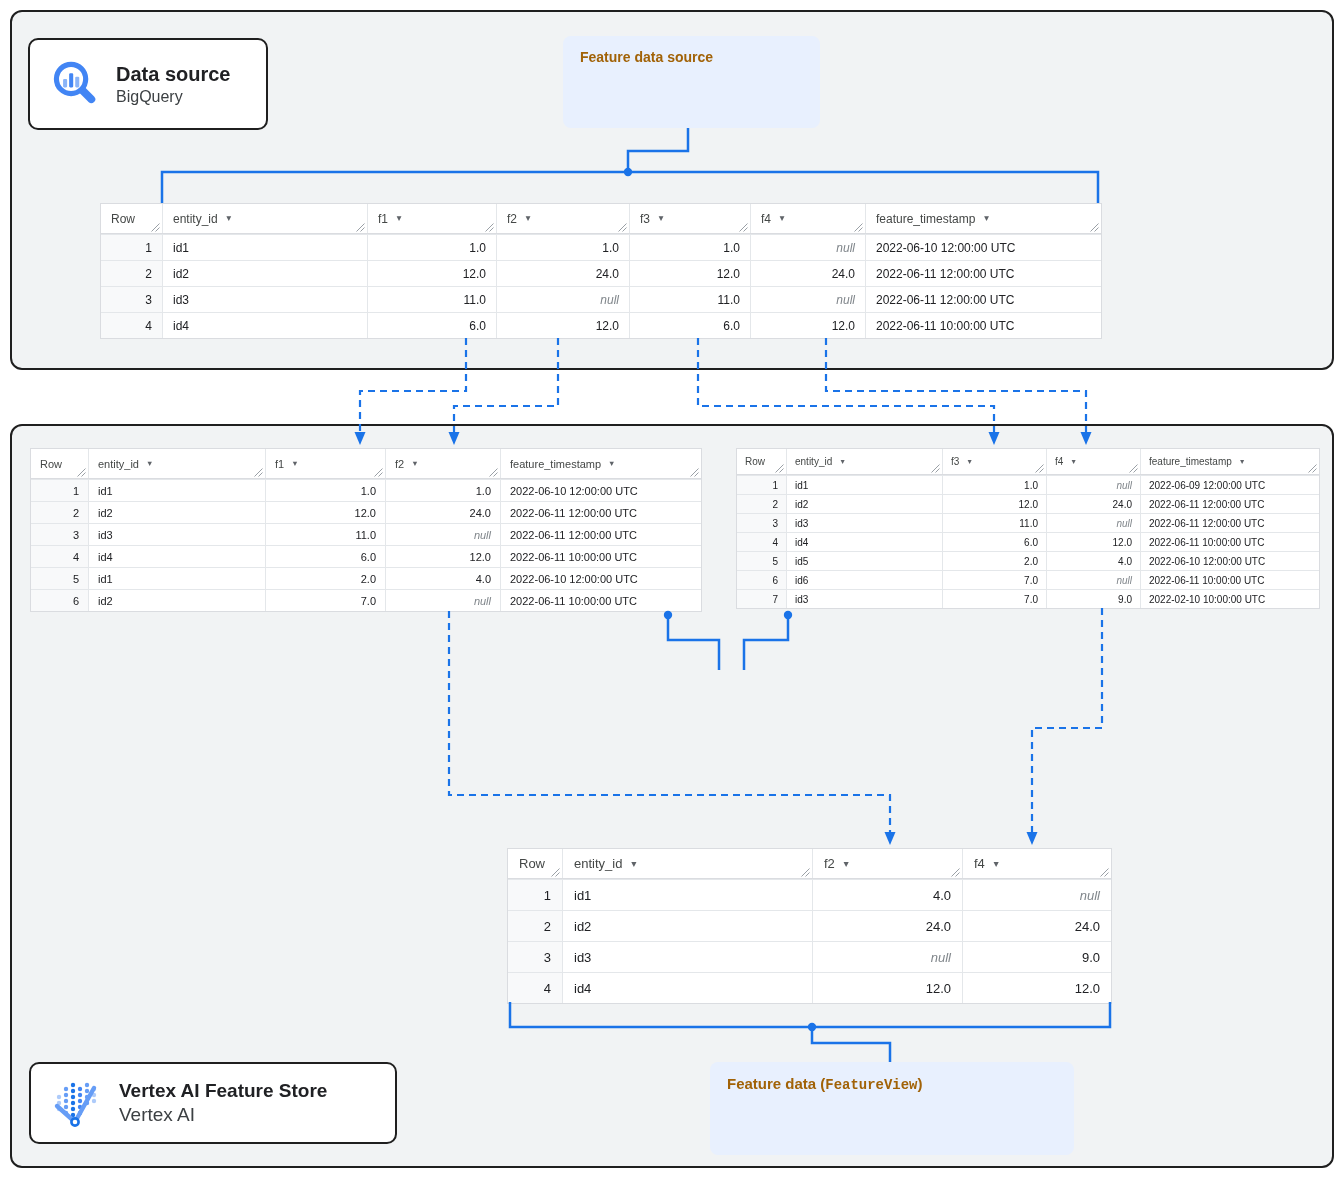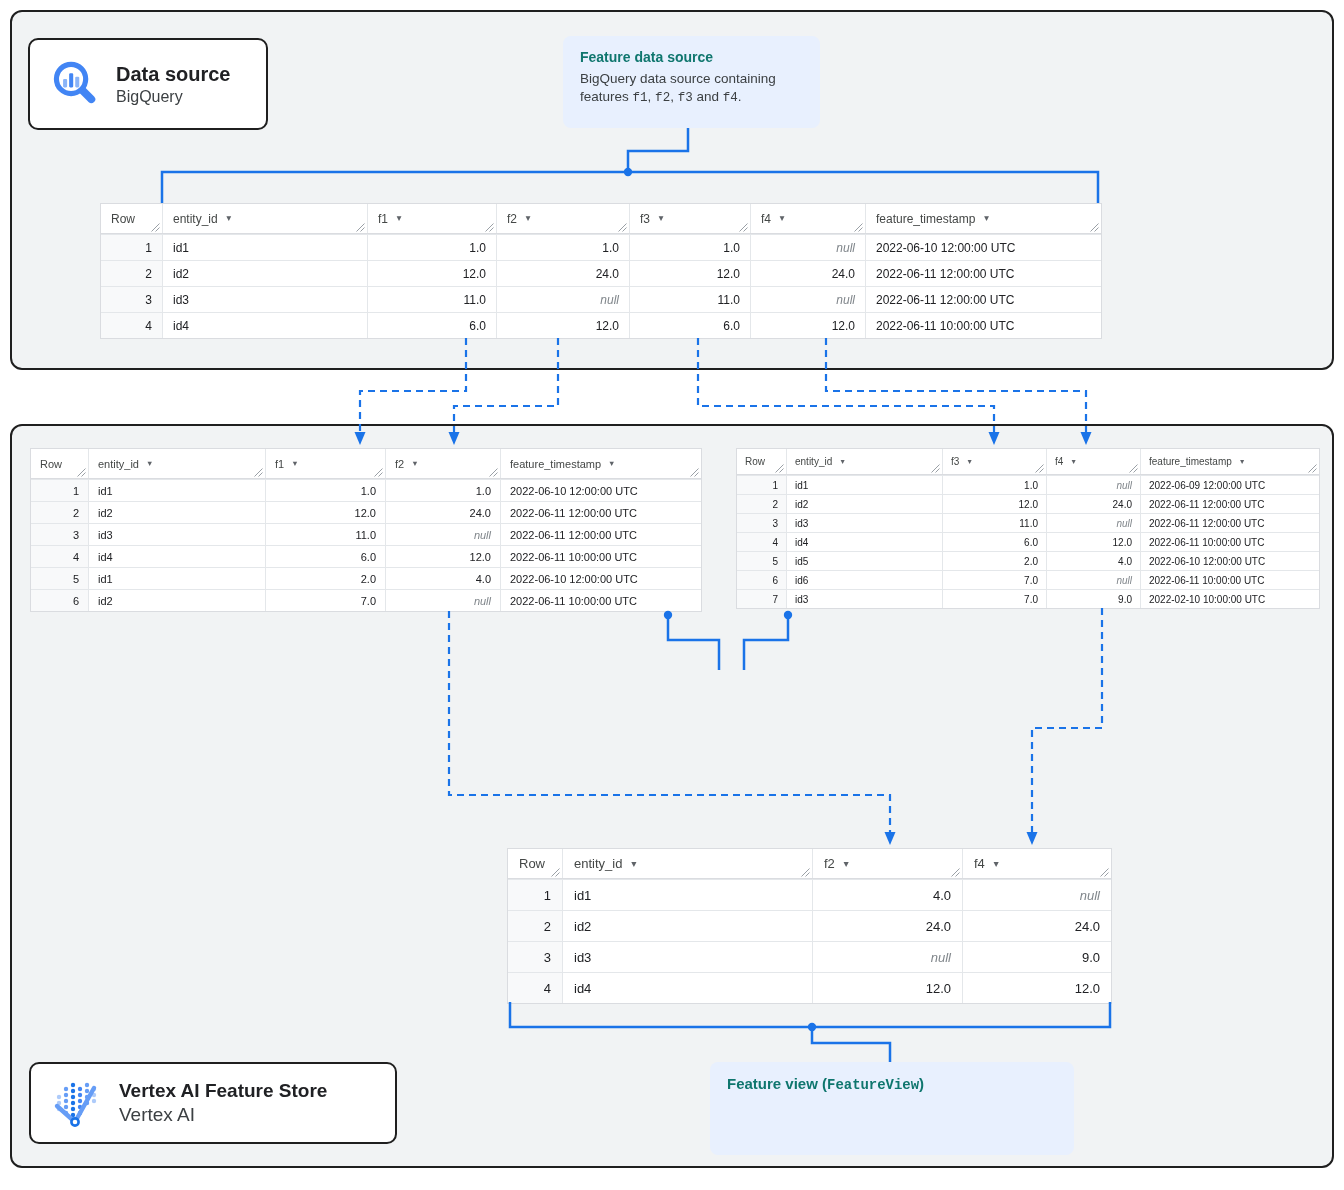--- a/index.html
+++ b/index.html
@@ -42,21 +42,21 @@
   
   .callout {
     position: absolute;
     background: #e8f0fe;
     border-radius: 8px;
     padding: 13px 17px;
   }
   .co-fds { left:563px; top:36px;   width:257px; height:92px; }
   .co-fg  { left:549px; top:670px;  width:378px; height:88px; }
   .co-fv  { left:710px; top:1062px; width:364px; height:93px; }
-  .co-title { font-weight:700; color:#0f766e; margin-bottom:5px; }
+  .co-title { font-weight:700; color:#a16207; margin-bottom:5px; }
   .co-body  { color:#3c4043; line-height:1.32; }
   .co-fds .co-title { font-size:14px; }
   .co-fds .co-body  { font-size:13.5px; }
   .co-fg .co-title, .co-fv .co-title { font-size:15px; }
   .co-fg .co-body,  .co-fv .co-body  { font-size:14px; }
   .mono { font-family:"Liberation Mono", monospace; font-size:0.93em; }
 
   
   .gtable {
     position: absolute;
@@ -106,21 +106,20 @@
       </svg>
     </span>
     <div>
       <div class="c-title">Data source</div>
       <div class="c-sub">BigQuery</div>
     </div>
   </div>
 
   <div class="callout co-fds">
     <div class="co-title"><span>Feature data source</span></div>
-    <div class="co-body"><span>BigQuery data source containing features </span><span class="mono">f1</span><span>, </span><span class="mono">f2</span><span>, </span><span class="mono">f3</span><span> and </span><span class="mono">f4</span><span>.</span></div>
   </div>
 
   <div class="gtable" id="t-source" style="width: 1002px;">
       <div class="trow thead" style="height: 30px;">
         <div class="hcell" style="width: 62px;">
           <span>Row</span>
           <span class="rz"><svg width="9" height="9" viewBox="0 0 9 9">
               <path d="M8.5 .5 L.5 8.5 M8.5 4.5 L4.5 8.5" stroke="#9aa0a6" stroke-width="1" fill="none"></path>
             </svg></span>
         </div>
@@ -422,21 +421,21 @@
       <div class="trow" style="height: 31px;">
         <div class="bcell rowno" style="width: 55px;">4</div>
         <div class="bcell" style="width: 250px;">id4</div>
         <div class="bcell num" style="width: 150px;">12.0</div>
         <div class="bcell num" style="width: 148px;">12.0</div>
       </div>
     </div>
 
 
   <div class="callout co-fv">
-    <div class="co-title"><span>Feature view (</span><span class="mono">FeatureView</span><span>)</span></div>
+    <div class="co-title"><span>Feature data (</span><span class="mono">FeatureView</span><span>)</span></div>
   </div>
 
   <div class="card card-vx">
     <span style="line-height:0">
       <svg width="56" height="56" viewBox="0 0 56 56">
         <g fill="#aecbfa">
           <circle cx="10" cy="22" r="2.2"></circle>
             <circle cx="10" cy="28" r="2.2"></circle>
             <circle cx="10" cy="34" r="2.2"></circle>
           <circle cx="45" cy="14" r="2.2"></circle>

